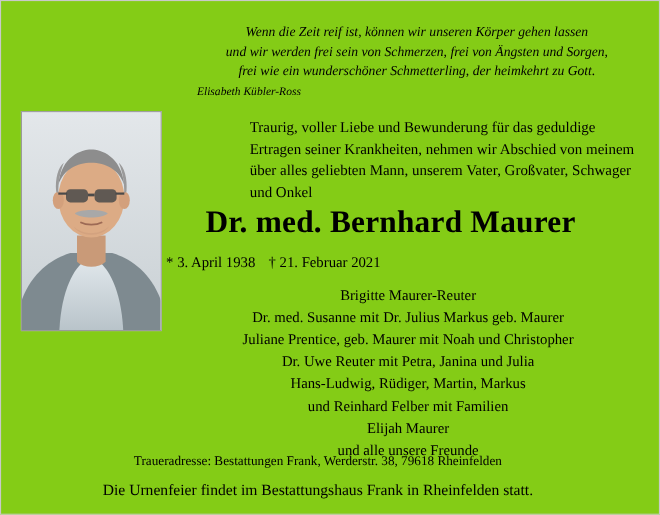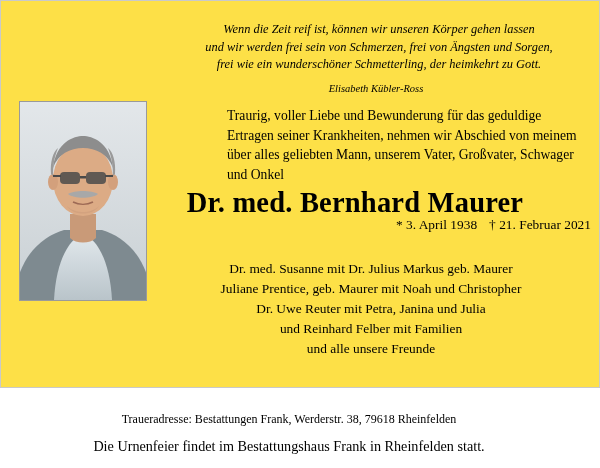--- a/index.html
+++ b/index.html
@@ -10,48 +10,48 @@
     width: 600px;
     height: 468px;
     background: #ffffff;
     font-family: "Liberation Serif", serif;
     color: #000000;
     overflow: hidden;
   }
   #page {
     position: relative;
     width: 600px;
-    height: 388px;
+    height: 468px;
     box-sizing: border-box;
     border: 1px solid #c9c9c9;
-    background: #fde047;
+    background: #84cc16;
   }
 
   
   .quote {
     position: absolute;
     left: 178px;
     top: 20px;
     width: 400px;
     font-style: italic;
     font-size: 12.4px;
     line-height: 1.42;
     text-align: center;
     color: #000;
   }
   .quote-line {
     display: block;
     white-space: nowrap;
   }
   .quote-author {
     display: block;
-    margin-top: 8px;
+    margin-top: 3px;
     font-size: 10.5px;
     font-style: italic;
-    text-align: center;
+    text-align: left;
     padding-right: 6px;
   }
 
   
   .photo-frame {
     position: absolute;
     left: 18px;
     top: 100px;
     width: 126px;
     height: 198px;
@@ -83,23 +83,23 @@
     text-align: center;
     font-size: 28.5px;
     font-weight: bold;
     letter-spacing: 0.2px;
   }
 
   
   .dates {
     position: absolute;
     left: 150px;
-    top: 216px;
+    top: 230px;
     width: 440px;
-    text-align: right;
+    text-align: left;
     font-size: 13.4px;
   }
   .dates .sep { display: inline-block; width: 12px; }
 
   
   .mourners {
     position: absolute;
     left: 150px;
     top: 258px;
     width: 440px;
@@ -188,24 +188,27 @@
     <div class="last-line">und Onkel</div>
   </div>
 
   <div class="name">Dr. med. Bernhard Maurer</div>
 
   <div class="dates">
     <span>* 3. April 1938</span><span class="sep"></span><span>† 21. Februar 2021</span>
   </div>
 
   <div class="mourners">
+    <span>Brigitte Maurer-Reuter</span>
     <span>Dr. med. Susanne mit Dr. Julius Markus geb. Maurer</span>
     <span>Juliane Prentice, geb. Maurer mit Noah und Christopher</span>
     <span>Dr. Uwe Reuter mit Petra, Janina und Julia</span>
+    <span>Hans-Ludwig, Rüdiger, Martin, Markus</span>
     <span>und Reinhard Felber mit Familien</span>
+    <span>Elijah Maurer</span>
     <span>und alle unsere Freunde</span>
   </div>
 
   <div class="footer">
     <div class="footer-address">Traueradresse: Bestattungen Frank, Werderstr. 38, 79618 Rheinfelden</div>
     <div class="footer-note">Die Urnenfeier findet im Bestattungshaus Frank in Rheinfelden statt.</div>
   </div>
 
 </div>
 

